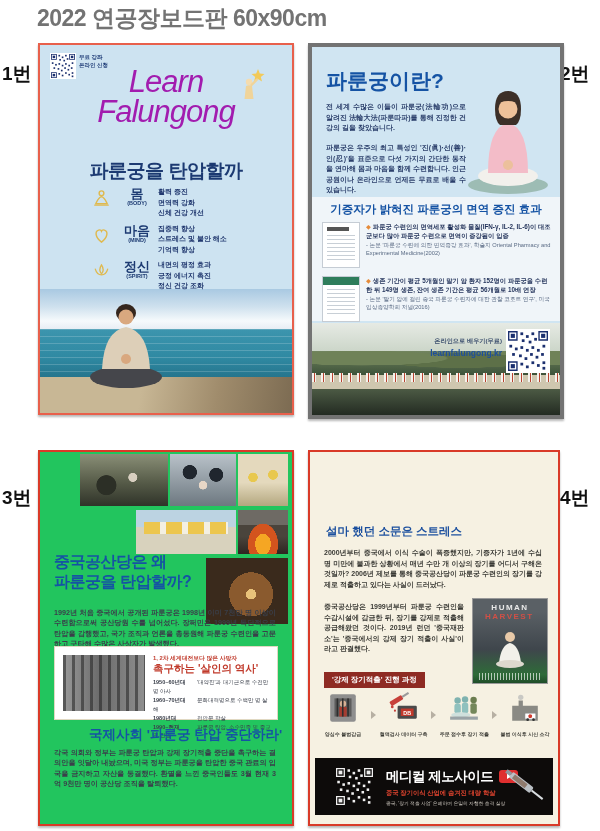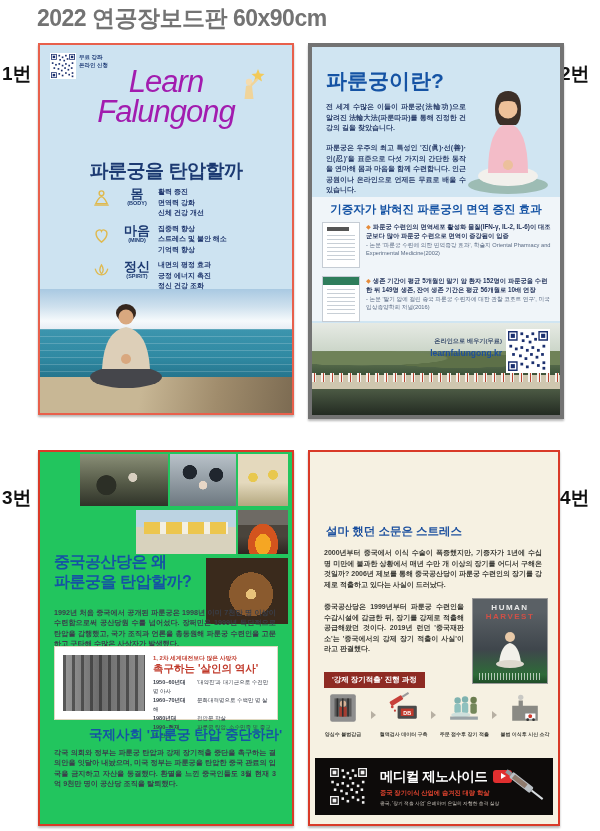--- a/index.html
+++ b/index.html
@@ -125,35 +125,35 @@
   .p4-title{position:absolute;left:14px;top:24px;font-size:17.5px;font-weight:800;color:#a8423c;
             line-height:1.22;letter-spacing:-0.5px;}
   .p4-sub{position:absolute;left:16px;top:72px;font-size:11.5px;font-weight:800;color:#1b4f9e;}
   .p4-para{position:absolute;left:14px;font-size:7px;color:#3a3a35;font-weight:bold;
            line-height:1.5;text-align:justify;}
   #p4para1{top:96px;width:218px;} #p4para2{top:150px;width:140px;}
   .movie{position:absolute;right:10px;top:146px;width:74px;height:84px;border:1px solid #999;
      background:linear-gradient(180deg,#5a6065 0 15%,#3f464c 60%,#2e6b38 90%,#1f4d28 100%);}
   .movie .t1{position:absolute;top:4px;left:0;right:0;text-align:center;font-size:8px;
      font-weight:800;color:#e9e9e9;letter-spacing:1.5px;}
-  .movie .t2{position:absolute;top:13px;left:0;right:0;text-align:center;font-size:8px;
-     font-weight:800;color:#d05047;letter-spacing:1.5px;}
+  .movie .t2{position:absolute;top:13px;left:0;right:0;text-align:left;font-size:8px;
+     font-weight:800;color:#d05047;letter-spacing:1.5px;padding-left:12px;}
   .movie .credits{position:absolute;bottom:3px;left:6px;right:6px;height:7px;
      background:repeating-linear-gradient(90deg,rgba(255,255,255,.65) 0 1px,transparent 1px 3px);}
   .movie .fig{position:absolute;left:50%;top:30px;transform:translateX(-50%);}
   .p4-badge{position:absolute;left:14px;top:220px;background:#8e2b23;color:#fff;
             font-size:7.5px;font-weight:bold;padding:3px 8px;}
   .p4-steps{position:absolute;left:8px;right:8px;top:240px;display:flex;align-items:center;
             justify-content:space-between;}
   .step{width:50px;text-align:center;}
   .step .cap{font-size:5px;font-weight:bold;color:#3b3b35;margin-top:3px;}
   .sarrow{width:0;height:0;border-left:5px solid #b7b0a3;border-top:4px solid transparent;
           border-bottom:4px solid transparent;flex:none;}
   .fbar{position:absolute;left:5px;right:5px;top:306px;height:57px;background:#0d0b0a;
-        display:flex;align-items:center;}
+        display:flex;align-items:center;padding-left:6px;}
   .fqr{width:37px;height:37px;margin-left:15px;color:#f0f0f0;flex:none;}
   .fmain{margin-left:13px;}
   .frow{display:flex;align-items:center;gap:6px;}
   .ftitle{font-size:13.5px;font-weight:800;color:#ffffff;letter-spacing:-0.5px;}
   .yt{width:19px;height:13px;background:#e02f2f;border-radius:3px;position:relative;flex:none;}
   .yt::after{content:"";position:absolute;left:7.5px;top:3px;width:0;height:0;
      border-left:5px solid #fff;border-top:3.5px solid transparent;border-bottom:3.5px solid transparent;}
   .fsub{color:#e0442f;font-size:6.3px;font-weight:bold;margin-top:3px;}
   .fsmall{color:#cfc9c0;font-size:4.8px;margin-top:2px;}
   .fsyr{position:absolute;right:2px;top:4px;}

